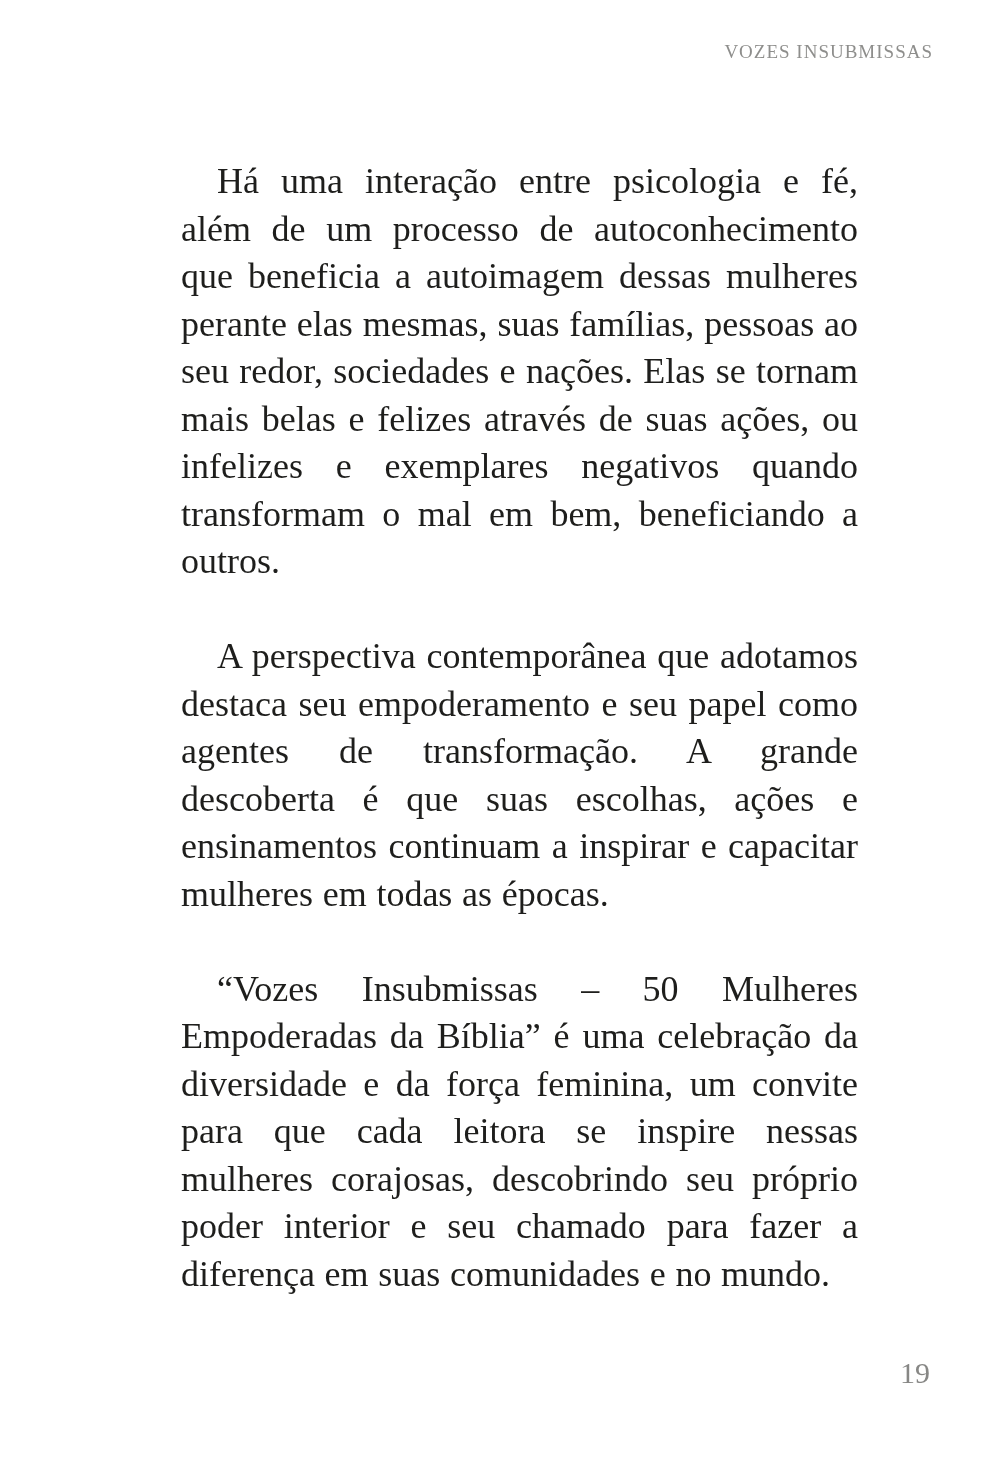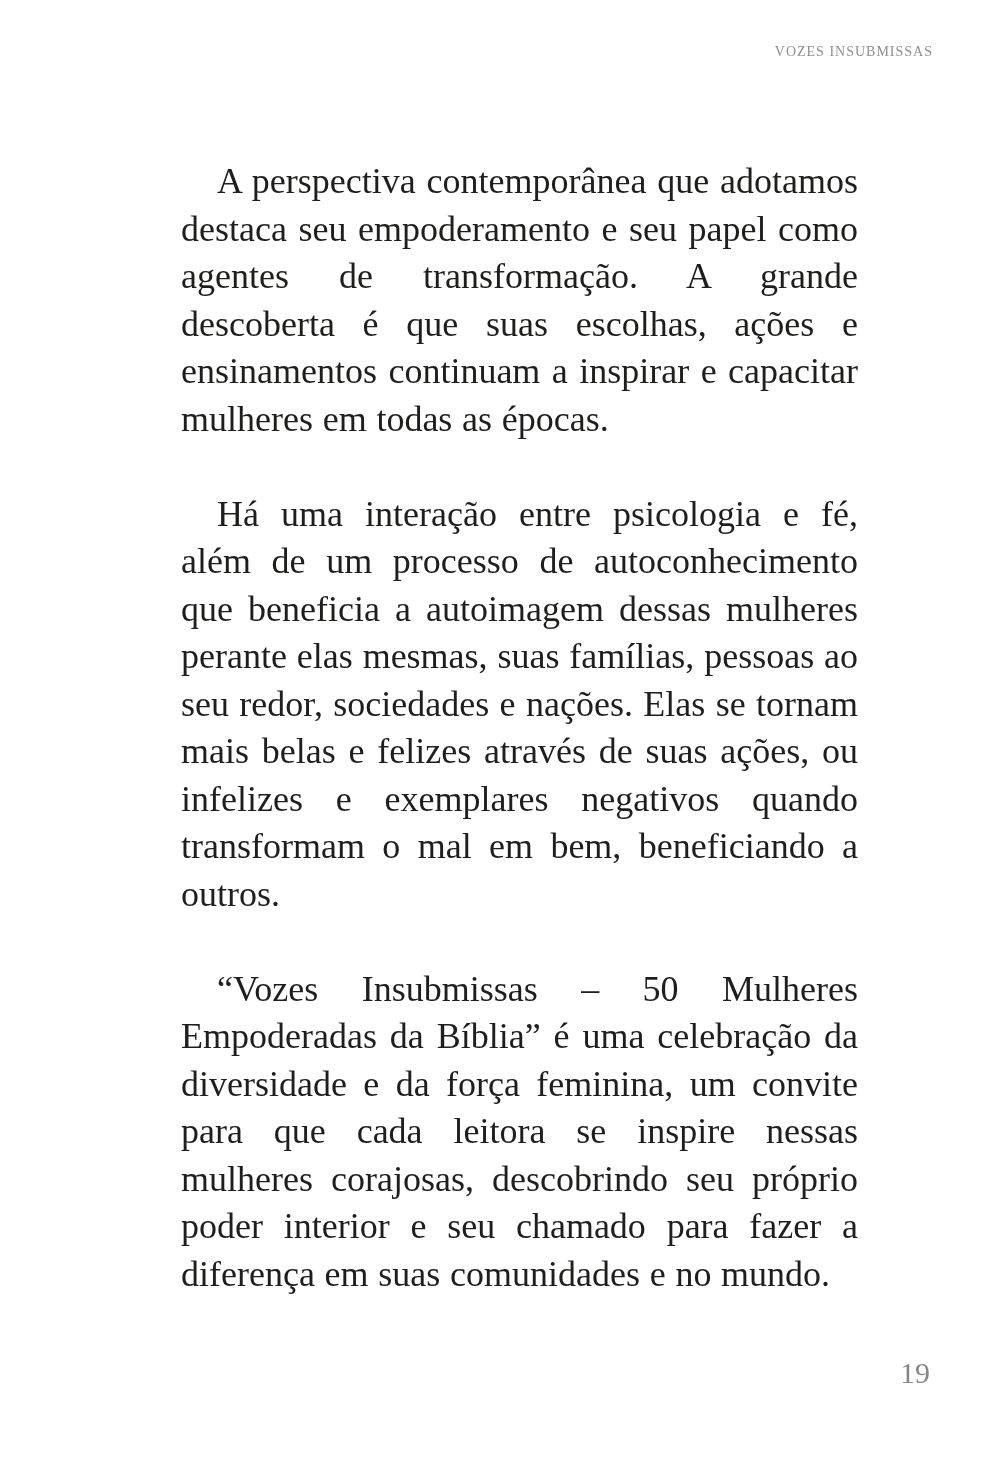--- a/index.html
+++ b/index.html
@@ -12,21 +12,21 @@
     width: 1000px;
     height: 1478px;
     background: #ffffff;
     font-family: "Liberation Serif", "DejaVu Serif", serif;
     overflow: hidden;
   }
   .running-header {
     position: absolute;
     top: 41px;
     right: 67px;
-    font-size: 14px;
+    font-size: 19px;
     line-height: 21px;
     letter-spacing: 1px;
     color: #8e8e8c;
     white-space: nowrap;
   }
   .content {
     position: absolute;
     top: 158px;
     left: 181px;
     width: 677px;
@@ -53,20 +53,20 @@
   }
 </style>
 </head>
 <body>
 
 <div class="page">
 
   <div class="running-header">VOZES INSUBMISSAS</div>
 
   <main class="content">
+    <p>Há uma interação entre psicologia e fé, além de um processo de autoconhecimento que beneficia a autoimagem dessas mulheres perante elas mesmas, suas famílias, pessoas ao seu redor, sociedades e nações. Elas se tornam mais belas e felizes através de suas ações, ou infelizes e exemplares negativos quando transformam o mal em bem, beneficiando a outros.</p>
     <p>A perspectiva contemporânea que adotamos destaca seu empoderamento e seu papel como agentes de transformação. A grande descoberta é que suas escolhas, ações e ensinamentos continuam a inspirar e capacitar mulheres em todas as épocas.</p>
-    <p>Há uma interação entre psicologia e fé, além de um processo de autoconhecimento que beneficia a autoimagem dessas mulheres perante elas mesmas, suas famílias, pessoas ao seu redor, sociedades e nações. Elas se tornam mais belas e felizes através de suas ações, ou infelizes e exemplares negativos quando transformam o mal em bem, beneficiando a outros.</p>
     <p>“Vozes Insubmissas – 50 Mulheres Empoderadas da Bíblia” é uma celebração da diversidade e da força feminina, um convite para que cada leitora se inspire nessas mulheres corajosas, descobrindo seu próprio poder interior e seu chamado para fazer a diferença em suas comunidades e no mundo.</p>
   </main>
 
   <div class="page-number">19</div>
 
 </div>
 
 </body></html>

